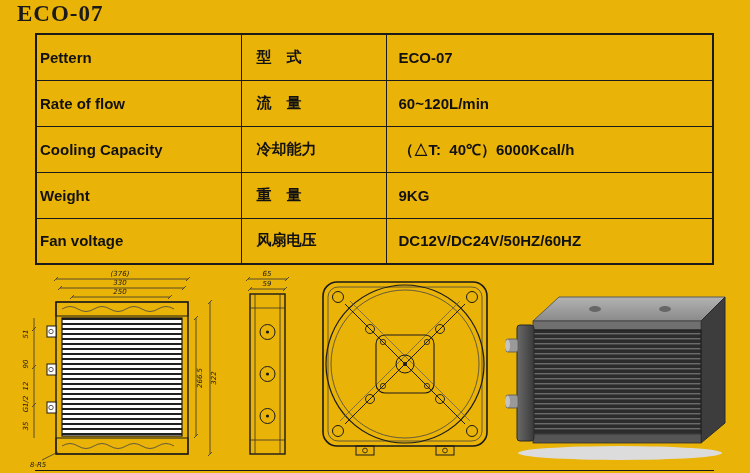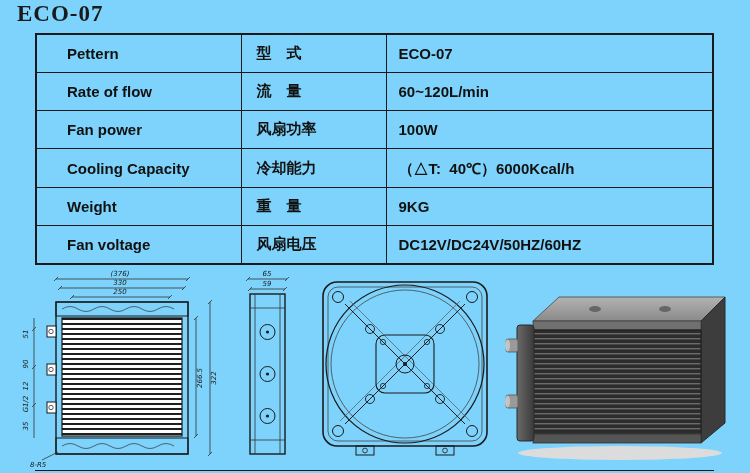--- a/index.html
+++ b/index.html
@@ -2,21 +2,21 @@
 <html><head>
 <meta charset="utf-8">
 <style>
   * { margin:0; padding:0; box-sizing:border-box; }
   html,body { background:#ffffff; }
   body {
     width:750px; height:473px;
     font-family:"Liberation Sans", sans-serif;
     color:#111;
   }
-  .page { position:relative; width:750px; height:473px; background:#7dd3fc; overflow:hidden; }
+  .page { position:relative; width:750px; height:473px; background:#eab308; overflow:hidden; }
 
   .title {
     position:absolute; left:17px; top:1px;
     font-family:"Liberation Serif", serif;
     font-size:23px; font-weight:bold; letter-spacing:1px; color:#1a1a1a;
   }
 
   table.spec {
     position:absolute; left:35px; top:33px;
     width:679px; height:232px;
@@ -24,21 +24,21 @@
     border:2px solid #1a1a1a;
   }
   .spec tr { height:29px; }
   .spec td {
     border:1.4px solid #1a1a1a;
     font-size:15px; font-weight:bold;
     vertical-align:middle;
     white-space:pre;
     color:#111;
   }
-  .spec td.c1 { width:205px; padding-left:30px;margin-left:28px; }
+  .spec td.c1 { width:205px; padding-left:3px;margin-left:28px; }
   .spec td.c2 { width:145px; padding-left:15px; font-family:Liberation Mono, monospace; }
   .spec td.c3 { padding-left:12px; }
 
   svg.dwg { position:absolute; }
   svg.dwg text {
     font-family:"DejaVu Sans", sans-serif;
     fill:#1a1a1a;
   }
   .dimtxt { font-size:7px; font-style:italic; }
 
@@ -58,25 +58,20 @@
     <tbody>
       <tr>
         <td class="c1">Pettern</td>
         <td class="c2">型　式</td>
         <td class="c3">ECO-07</td>
       </tr>
       <tr>
         <td class="c1">Rate of flow</td>
         <td class="c2">流　量</td>
         <td class="c3">60~120L/min</td>
-      </tr>
-      <tr>
-        <td class="c1">Fan power</td>
-        <td class="c2">风扇功率</td>
-        <td class="c3">100W</td>
       </tr>
       <tr>
         <td class="c1">Cooling Capacity</td>
         <td class="c2">冷却能力</td>
         <td class="c3">（△T:  40℃）6000Kcal/h</td>
       </tr>
       <tr>
         <td class="c1">Weight</td>
         <td class="c2">重　量</td>
         <td class="c3">9KG</td>

